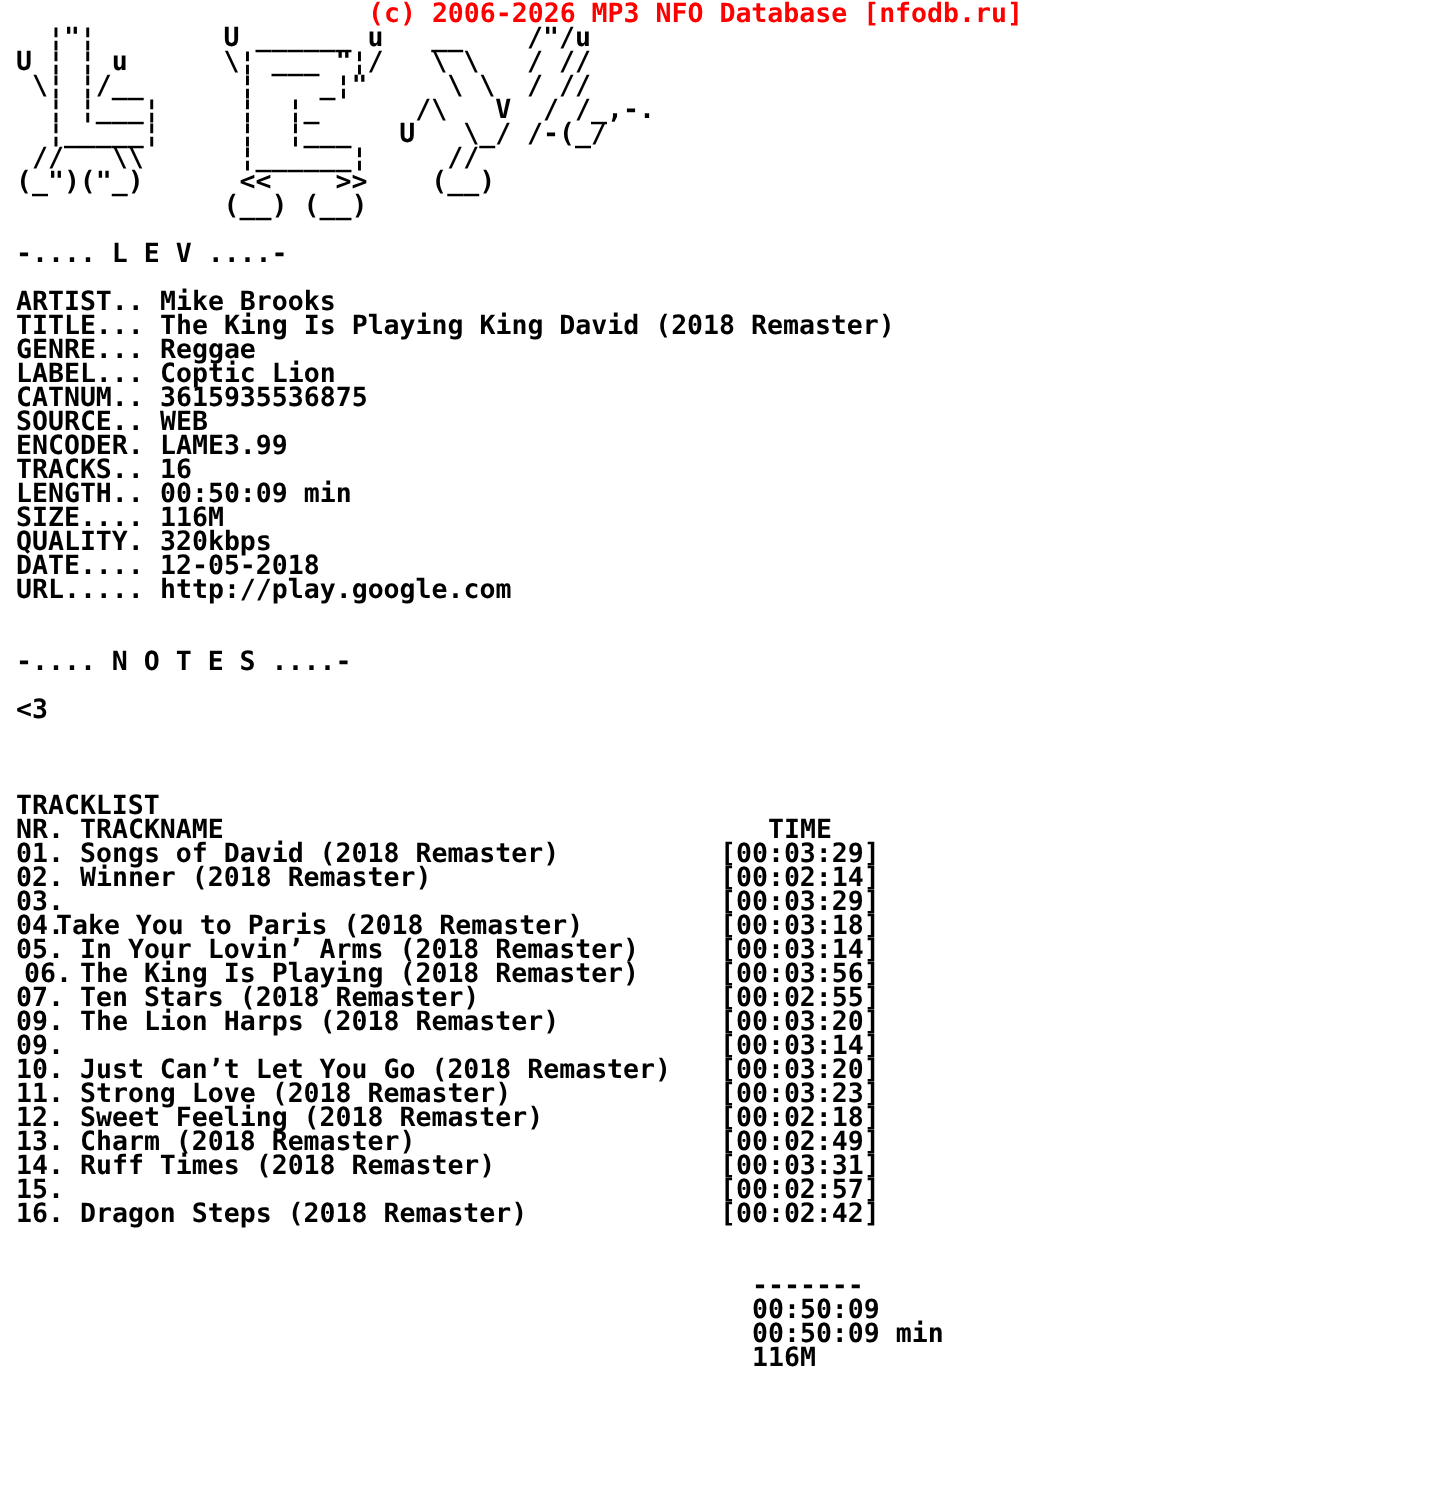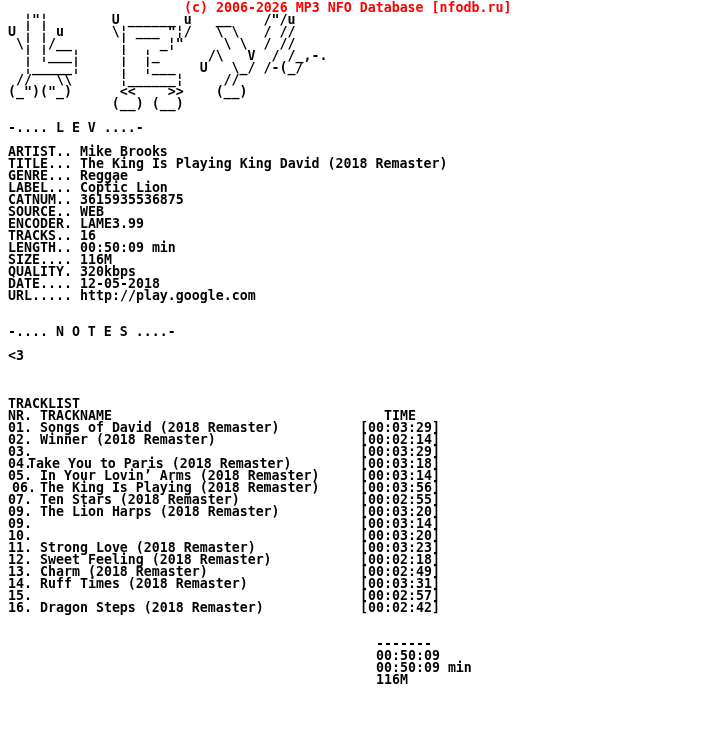--- a/index.html
+++ b/index.html
@@ -148,20 +148,21 @@
         <span class="cell" style="left: 8px;">09.</span>
         <span class="cell" style="left: 40px;">The Lion Harps (2018 Remaster)</span>
         <span class="cell" style="left: 360px;">[00:03:20]</span>
       </div>
       <div class="row" style="top: 518px;">
         <span class="cell" style="left: 8px;">09.</span>
         <span class="cell" style="left: 360px;">[00:03:14]</span>
       </div>
       <div class="row" style="top: 530px;">
         <span class="cell" style="left: 8px;">10.</span>
+        <span class="cell" style="left: 40px;">Just Can’t Let You Go (2018 Remaster)</span>
         <span class="cell" style="left: 360px;">[00:03:20]</span>
       </div>
       <div class="row" style="top: 542px;">
         <span class="cell" style="left: 8px;">11.</span>
         <span class="cell" style="left: 40px;">Strong Love (2018 Remaster)</span>
         <span class="cell" style="left: 360px;">[00:03:23]</span>
       </div>
       <div class="row" style="top: 554px;">
         <span class="cell" style="left: 8px;">12.</span>
         <span class="cell" style="left: 40px;">Sweet Feeling (2018 Remaster)</span>

